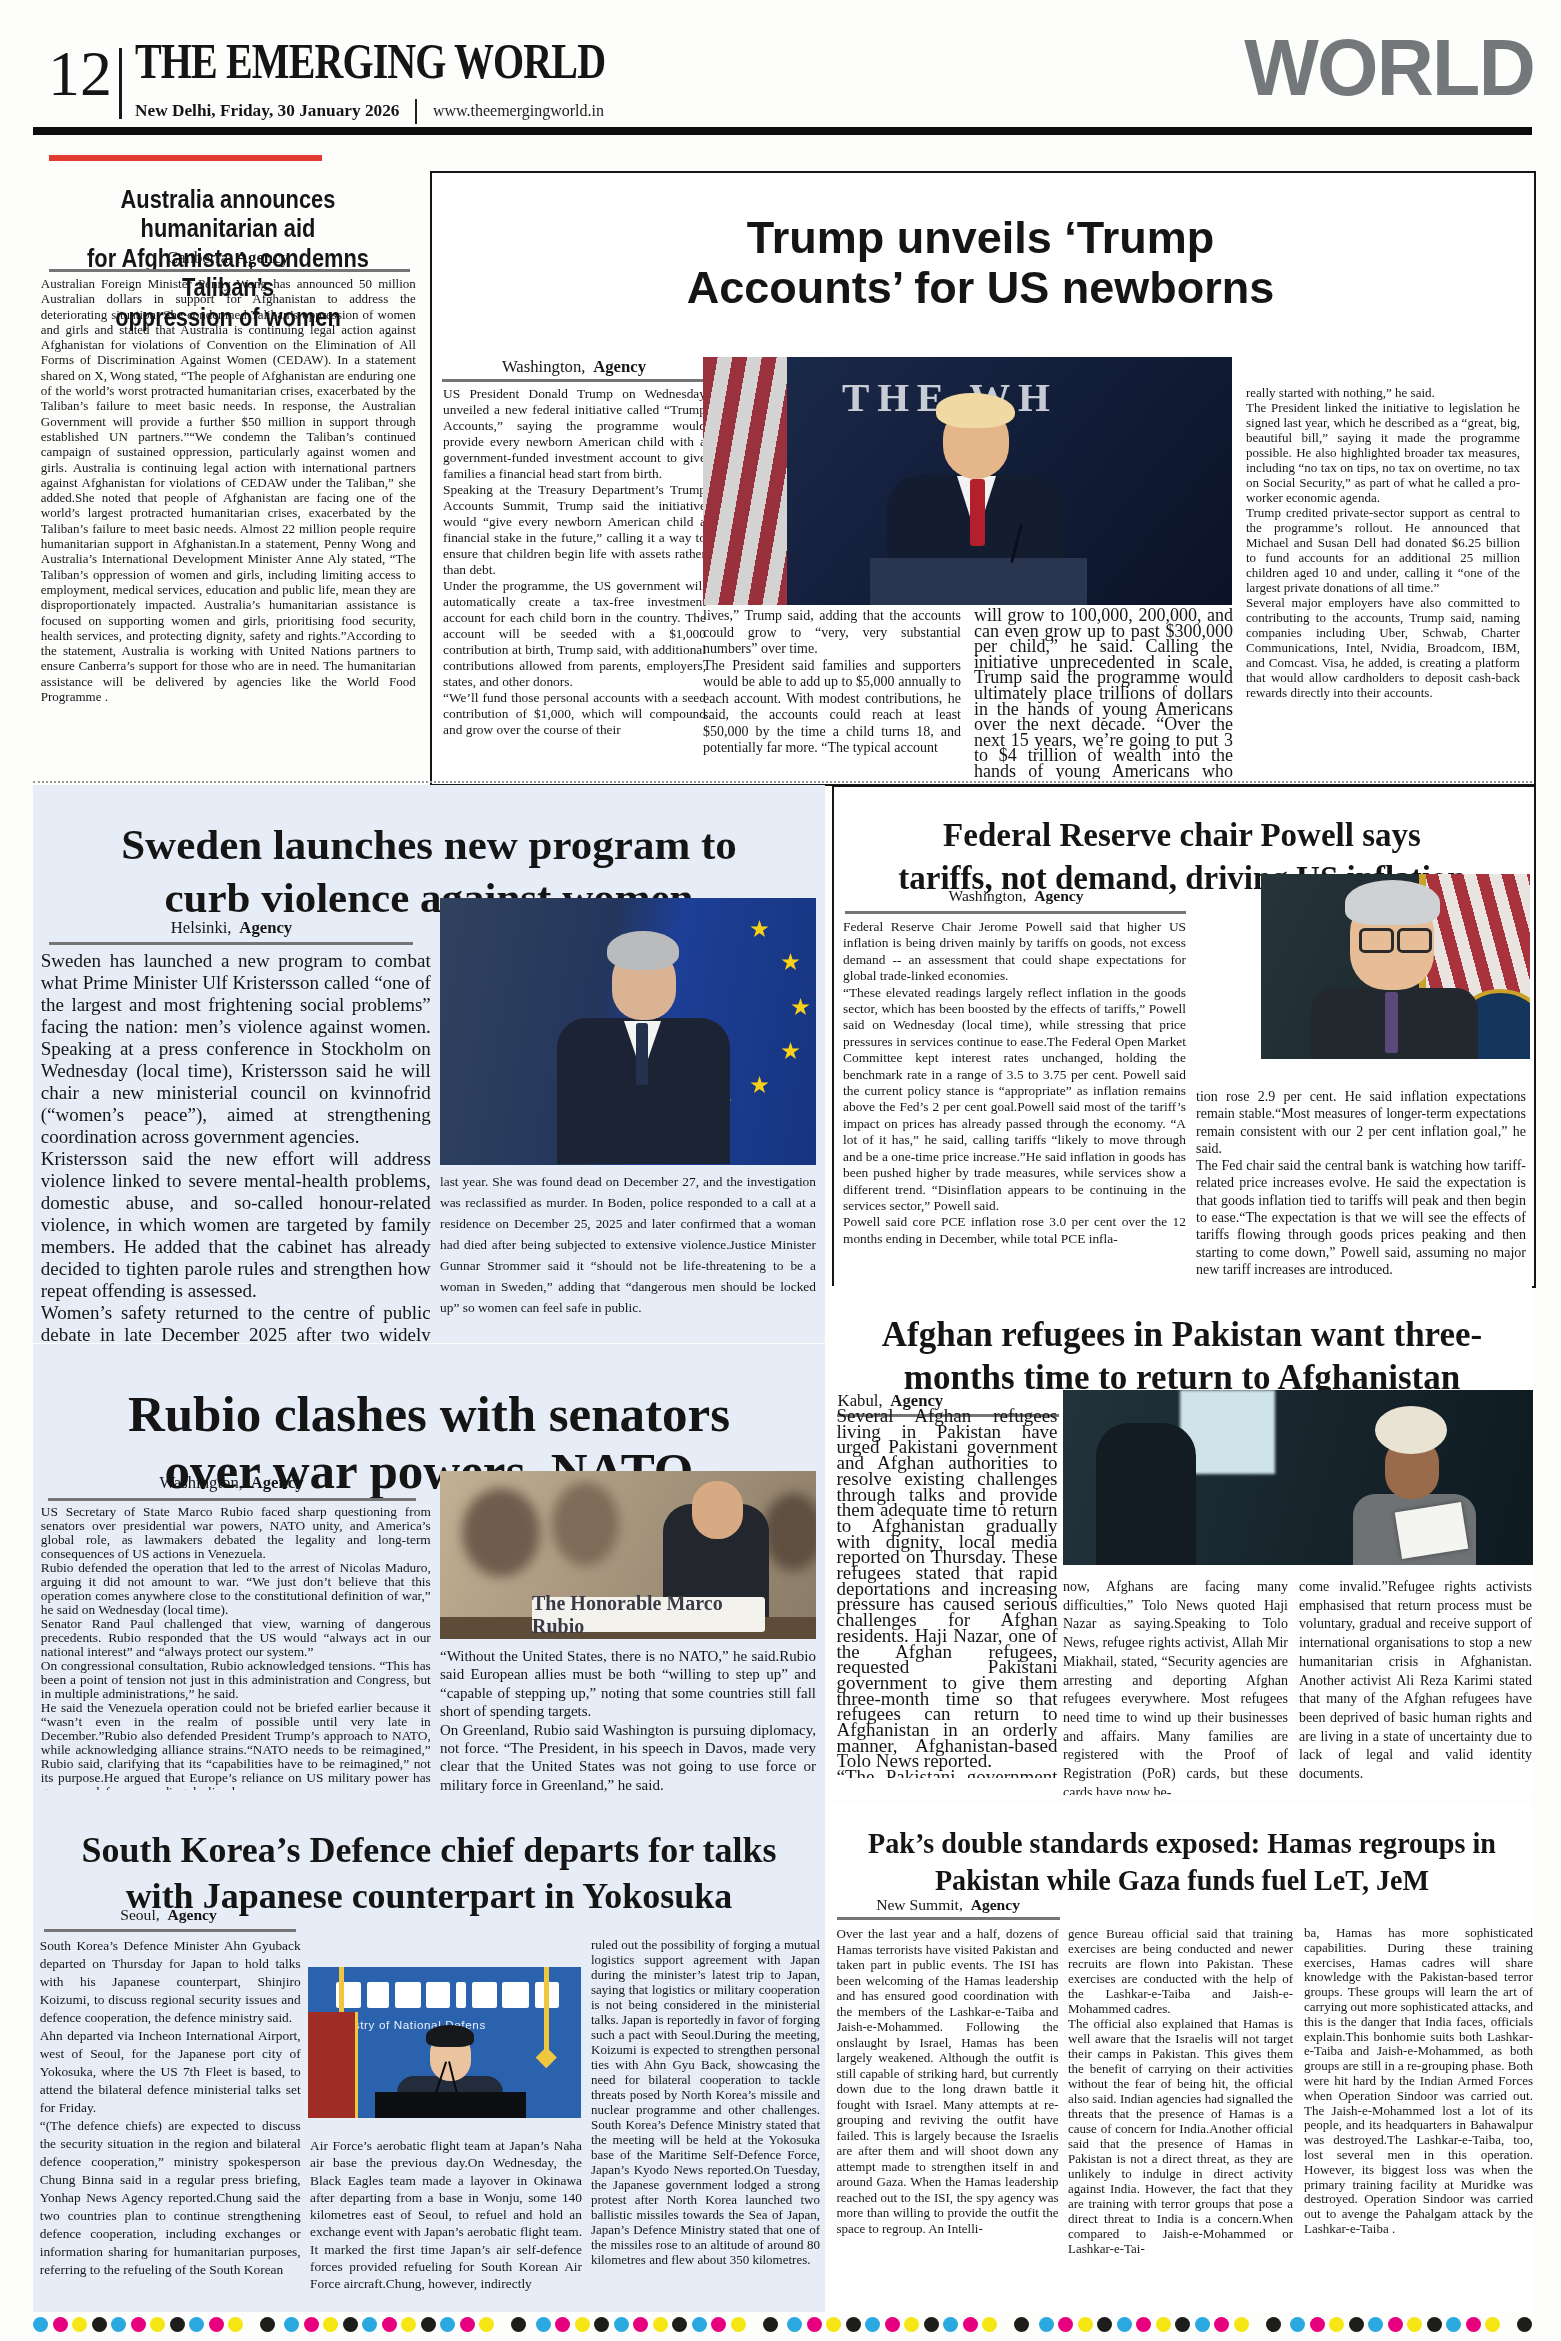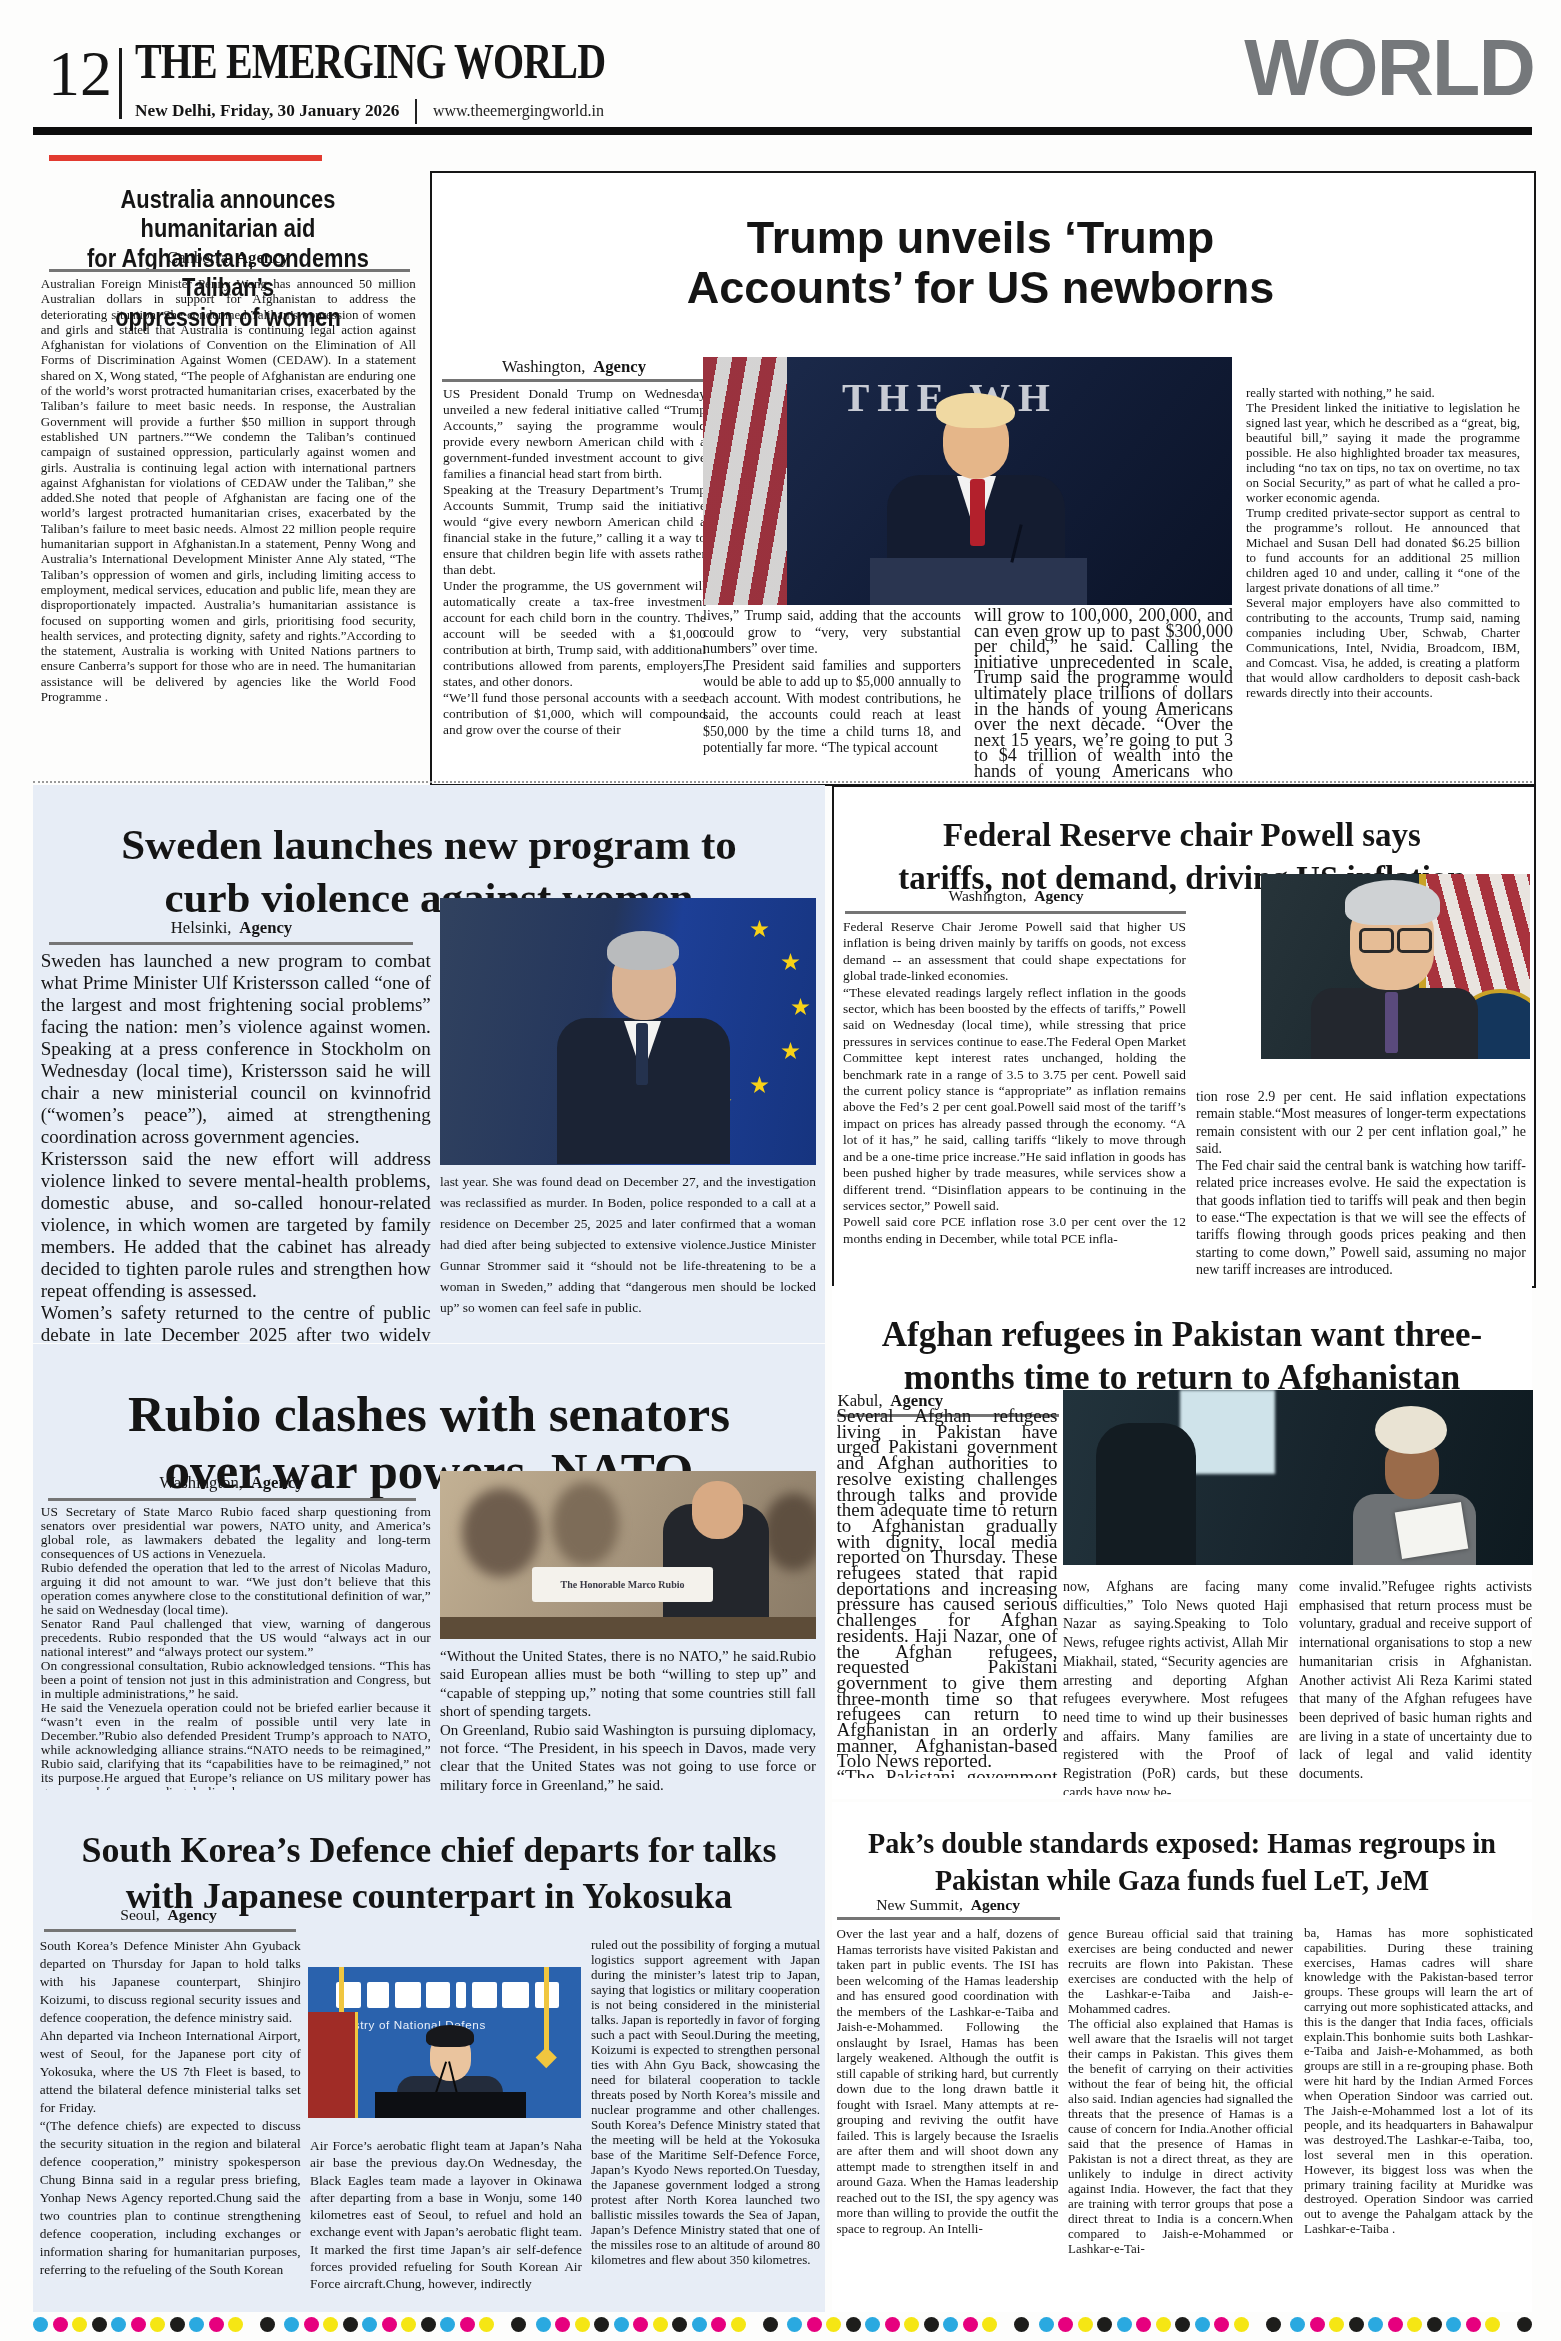--- a/index.html
+++ b/index.html
@@ -104,22 +104,22 @@
   .rub-hl{left:0;top:7.8px;width:792px;font-size:51px;line-height:1.12;}
   .rub-date{left:0;top:129px;width:397px;}
   .rub-rule{left:14.5px;top:154px;width:368px;}
   .rub-c1{left:7.8px;top:161px;width:390px;height:285px;font-size:13.4px;line-height:14px;}
   .rub-photo{left:407px;top:127px;width:376px;height:168px;overflow:hidden;
              background:linear-gradient(120deg,#c3b194 0%,#a5947c 50%,#897a66 100%);}
   .rub-c2{left:407px;top:303px;width:376px;height:149px;font-size:15px;line-height:18.4px;}
   .rb-blob{position:absolute;border-radius:50%;filter:blur(5.6px);}
   .rb-fig{left:223px;top:33px;width:106px;height:139px;border-radius:28px 28px 0 0;background:#23262c;position:absolute;}
   .rb-head{left:252px;top:10px;width:51px;height:58px;border-radius:24.5px;background:#d8aa84;position:absolute;}
-  .rb-plate{left:92px;top:96px;width:181px;height:35px;background:#f4f2ec;border-radius:3.3px;position:absolute;
-            display:flex;align-items:center;justify-content:center;font-size:10px;color:#3a3a46;font-weight:600;}
+  .rb-plate{left:92px;top:126px;width:233px;height:35px;background:#f4f2ec;border-radius:3.3px;position:absolute;
+            display:flex;align-items:center;justify-content:center;font-size:20px;color:#3a3a46;font-weight:600;}
   .rb-desk{left:0;top:146px;width:100%;height:22px;background:#5d4c38;position:absolute;}
 
   
   .afg{left:832px;top:1286px;width:700px;height:513px;background:#fff;}
   .afg-hl{left:0;top:4.5px;width:700px;font-size:35px;line-height:1.22;}
   .afg-date{left:5.6px;top:105px;width:223px;}
   .afg-rule{left:4.5px;top:128px;width:222px;}
   .afg-c1{left:4.5px;top:122px;width:221px;height:370px;font-size:19px;line-height:15.7px;}
   .afg-photo{left:231px;top:104px;width:470px;height:175px;overflow:hidden;
              background:linear-gradient(105deg,#22333c 0%,#17242c 55%,#0e1a20 100%);}

